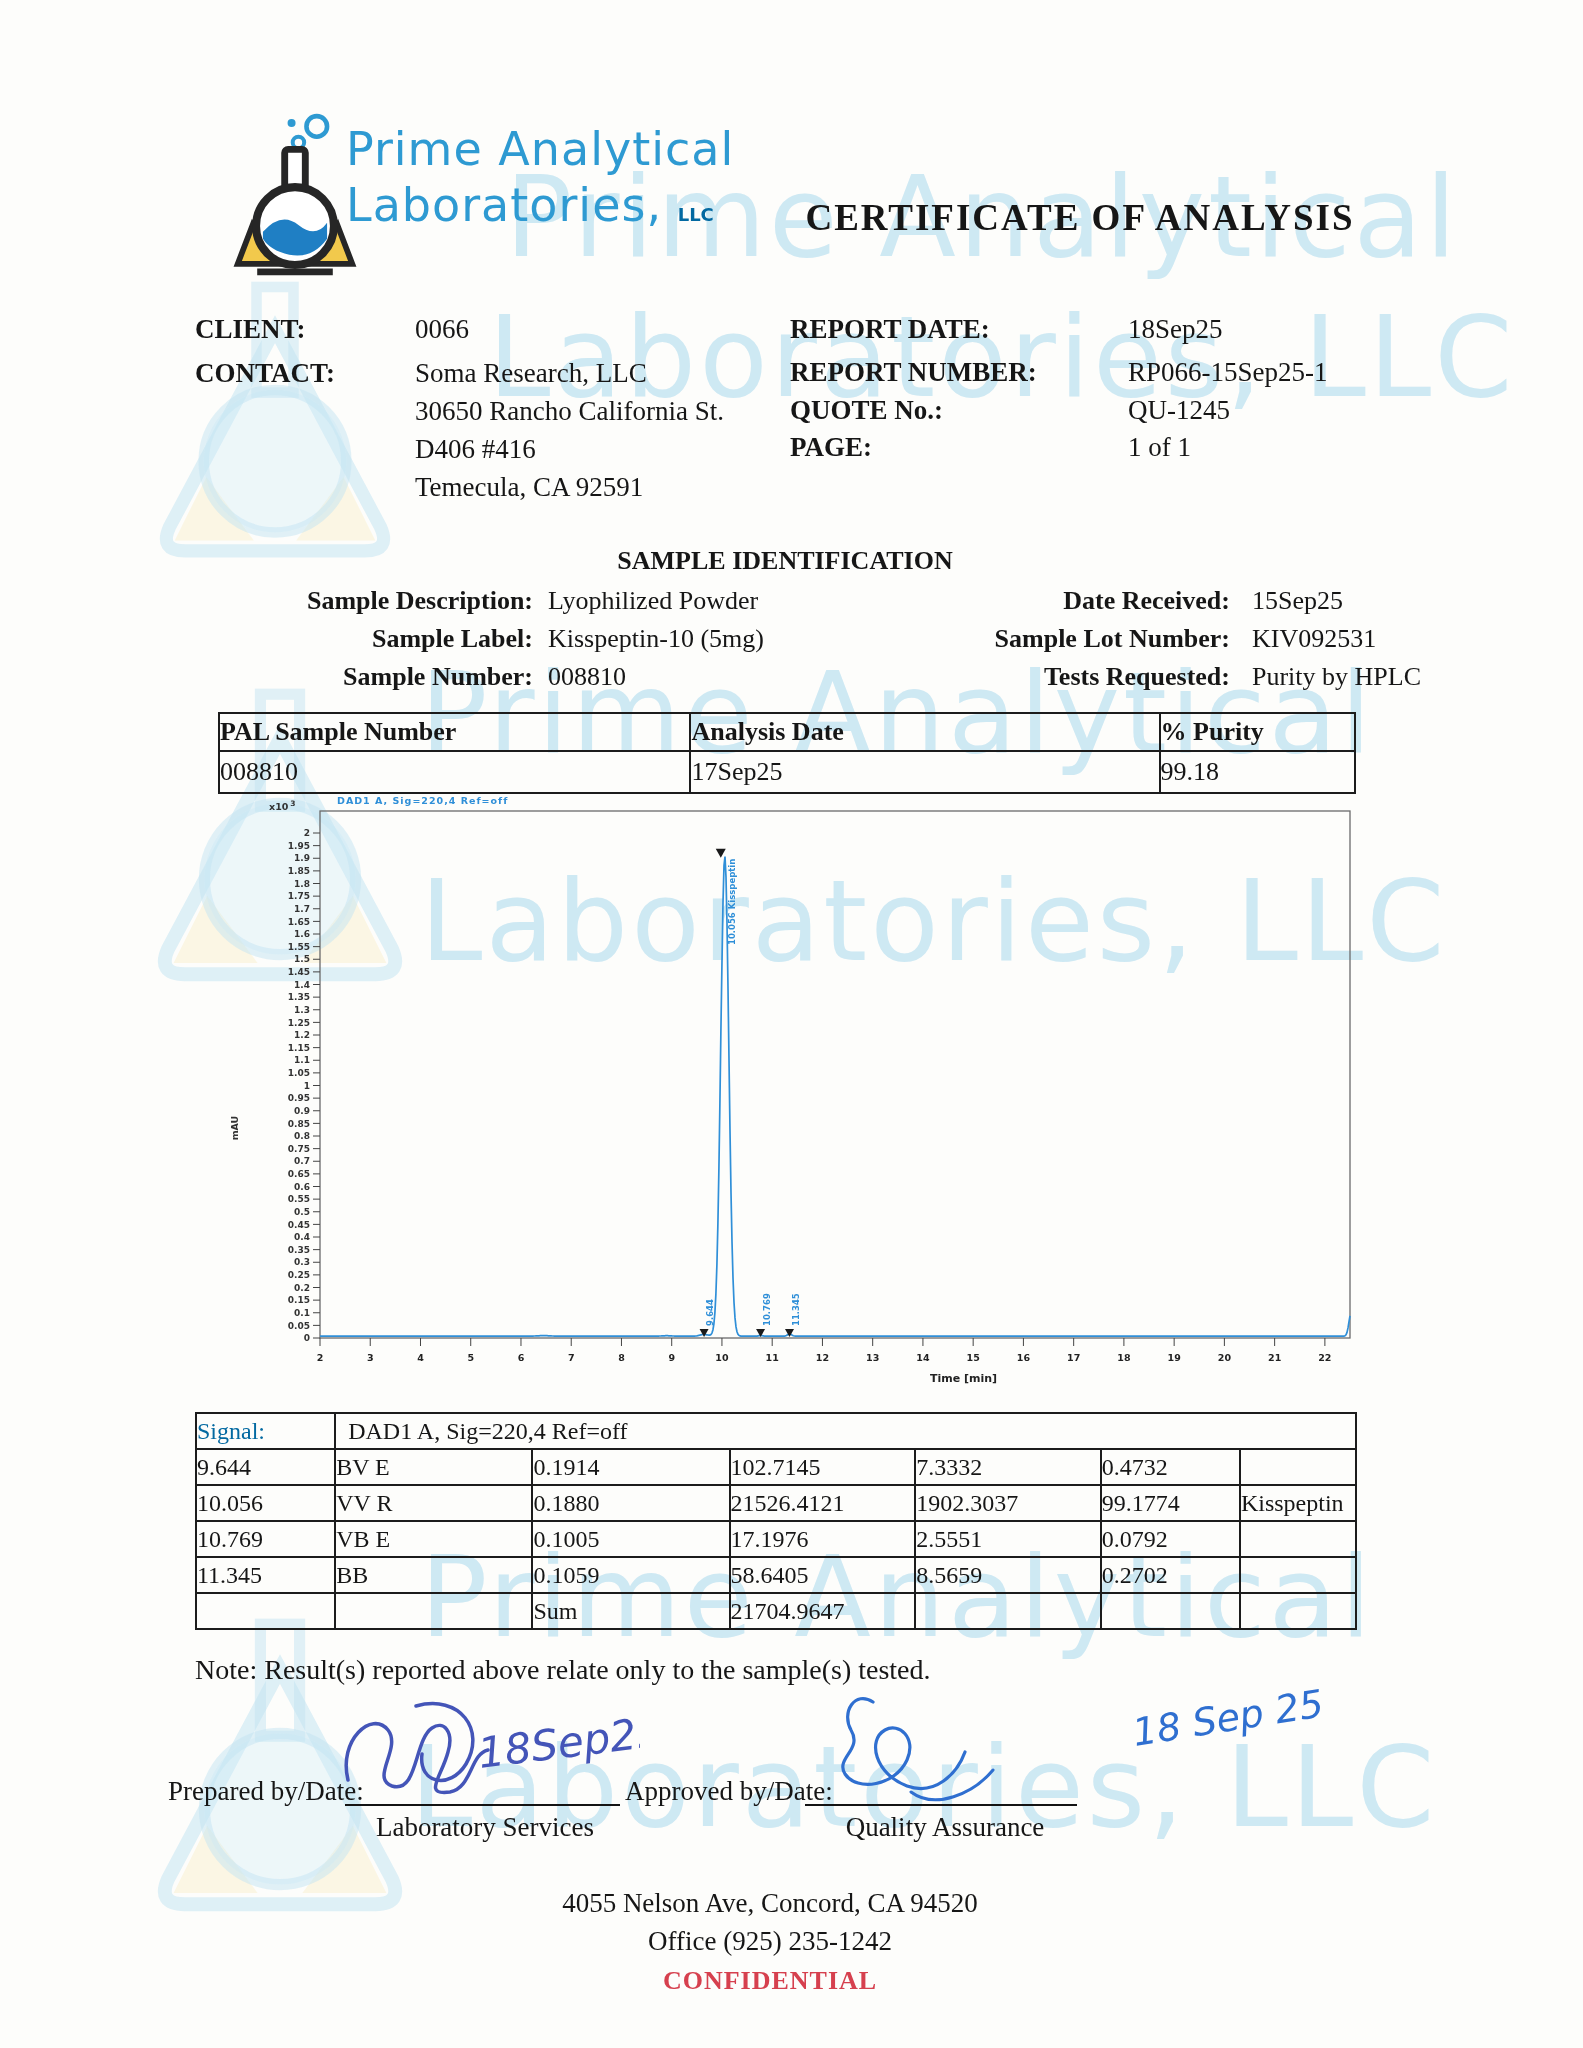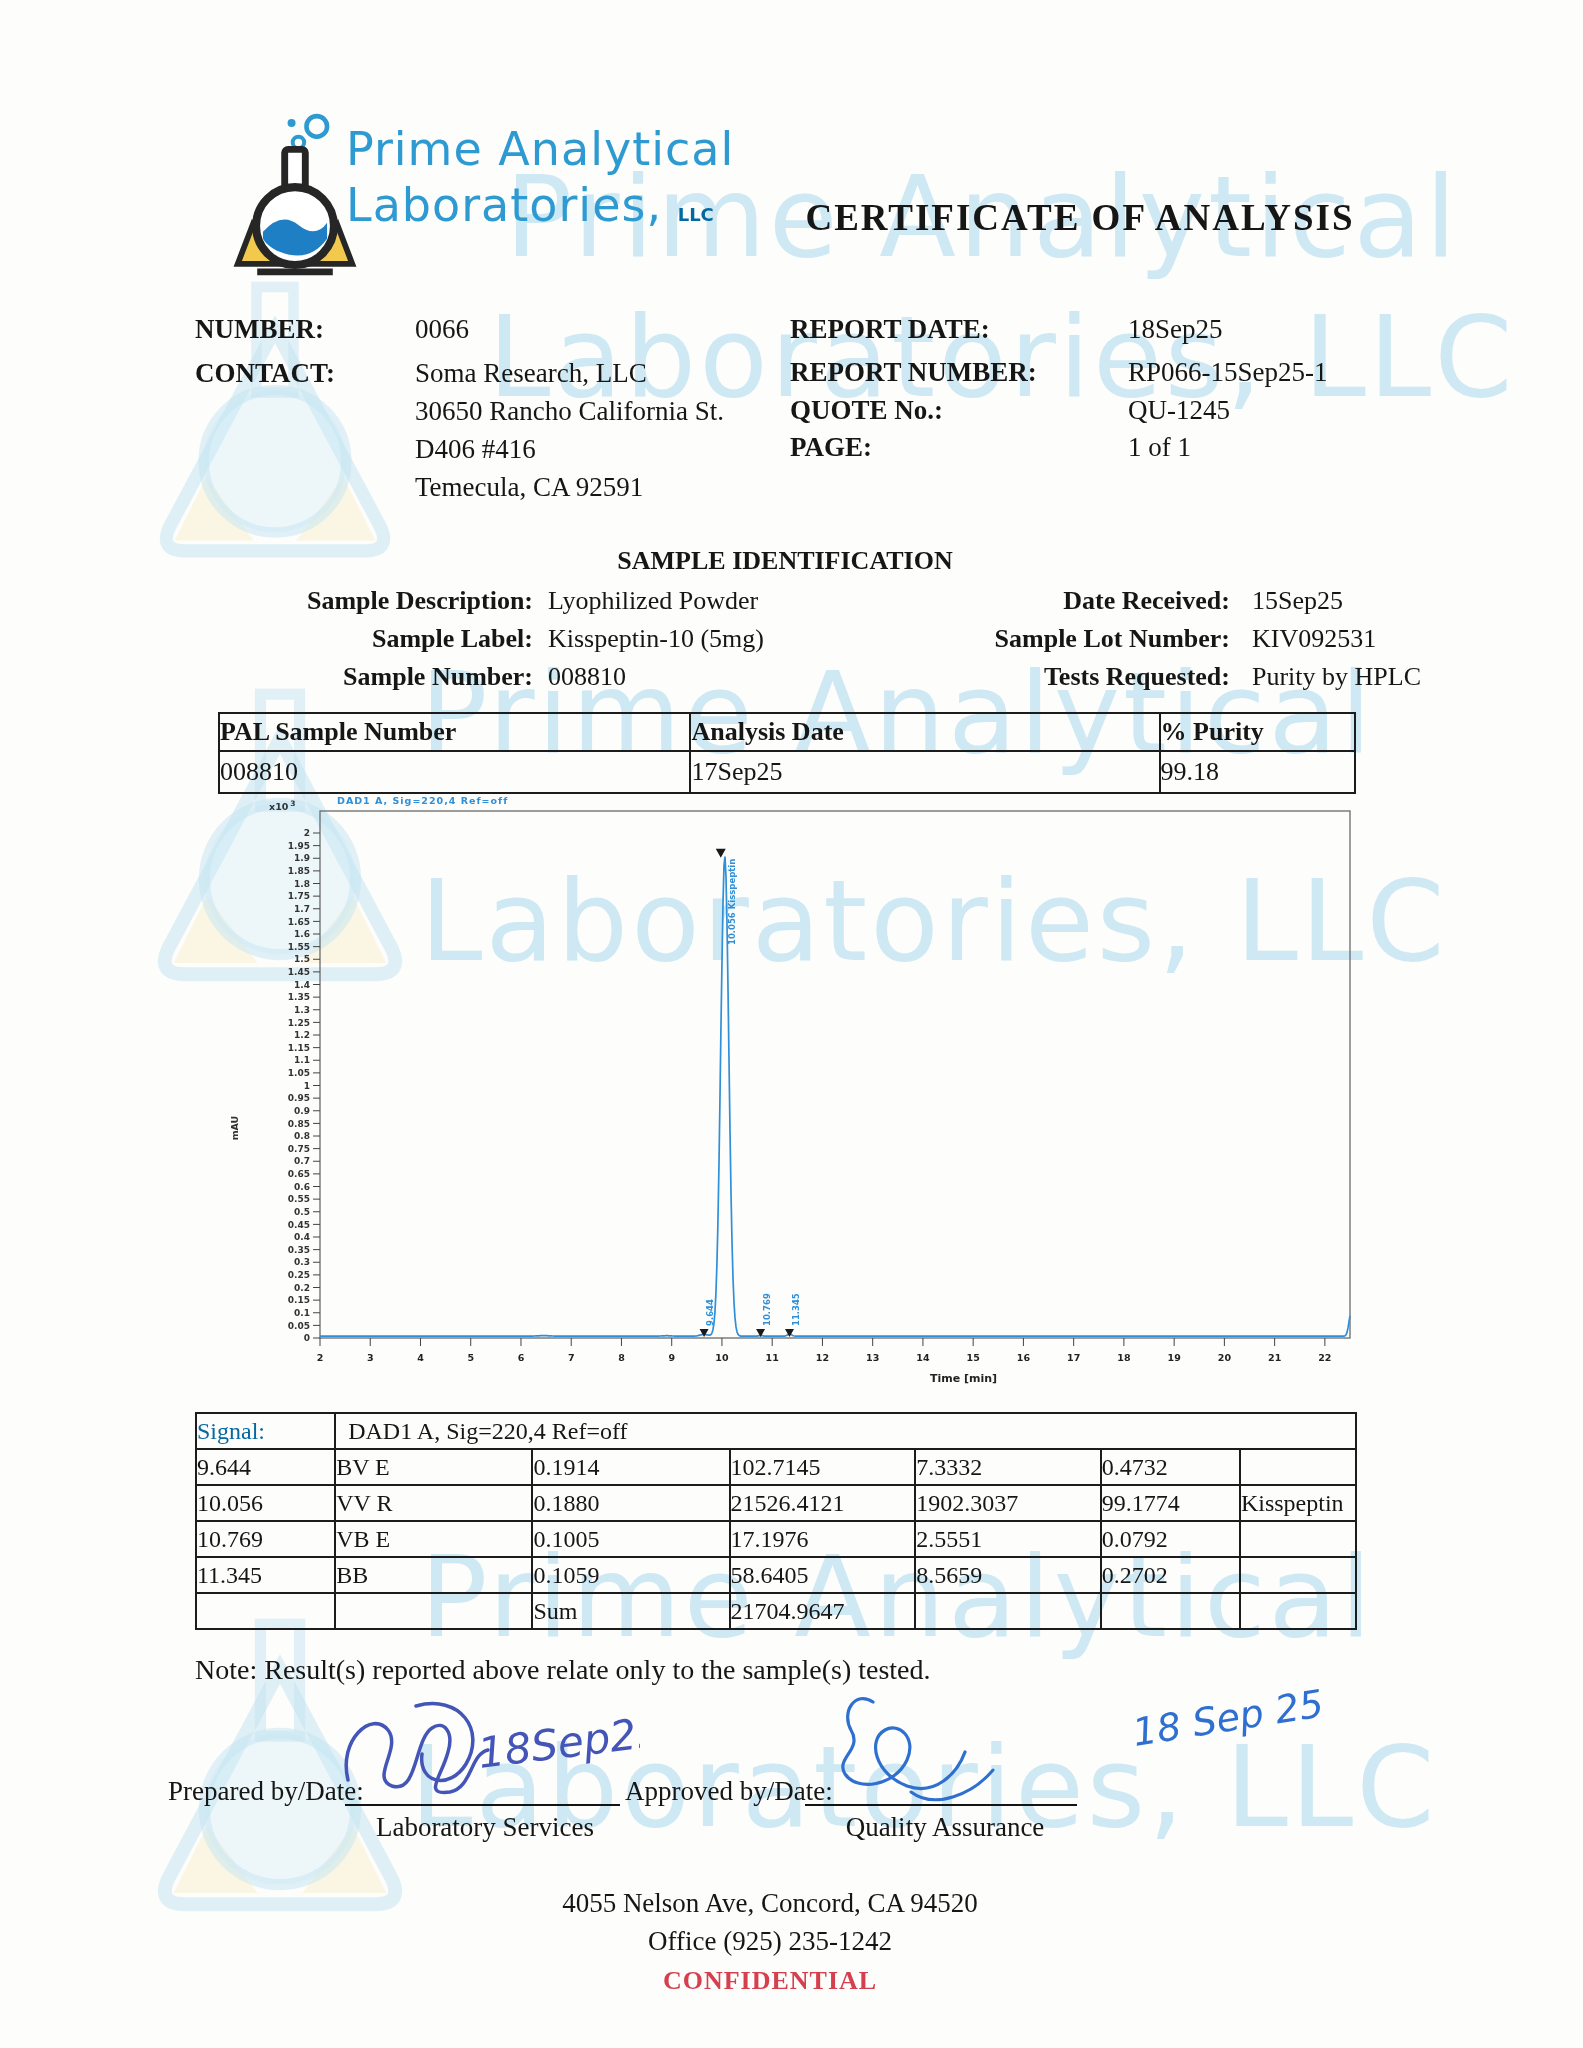--- a/index.html
+++ b/index.html
@@ -74,21 +74,21 @@
     <path d="M22,143 L88,143" stroke="#262626" stroke-width="6"></path>
   </svg>
   <div class="a brand" style="left:346px;top:122px;">Prime Analytical</div>
   <div class="a brand" style="left:346px;top:178px;">
     <span>Laboratories,</span>
     <small>LLC</small>
   </div>
 
   <div class="a doc-title" style="left:735px;top:196px;width:690px;text-align:center;">CERTIFICATE OF ANALYSIS</div>
 
-  <div class="a f27 b" style="left:195px;top:314px;">NUMBER:</div>
+  <div class="a f27 b" style="left:195px;top:314px;">CLIENT:</div>
   <div class="a f27" style="left:415px;top:314px;">0066</div>
   <div class="a f27 b" style="left:195px;top:358px;">CONTACT:</div>
   <div class="a f27" style="left:415px;top:358px;">Soma Research, LLC</div>
   <div class="a f27" style="left:415px;top:396px;">30650 Rancho California St.</div>
   <div class="a f27" style="left:415px;top:434px;">D406 #416</div>
   <div class="a f27" style="left:415px;top:472px;">Temecula, CA 92591</div>
 
   <div class="a f27 b" style="left:790px;top:314px;">REPORT DATE:</div>
   <div class="a f27" style="left:1128px;top:314px;">18Sep25</div>
   <div class="a f27 b" style="left:790px;top:357px;">REPORT NUMBER:</div>

